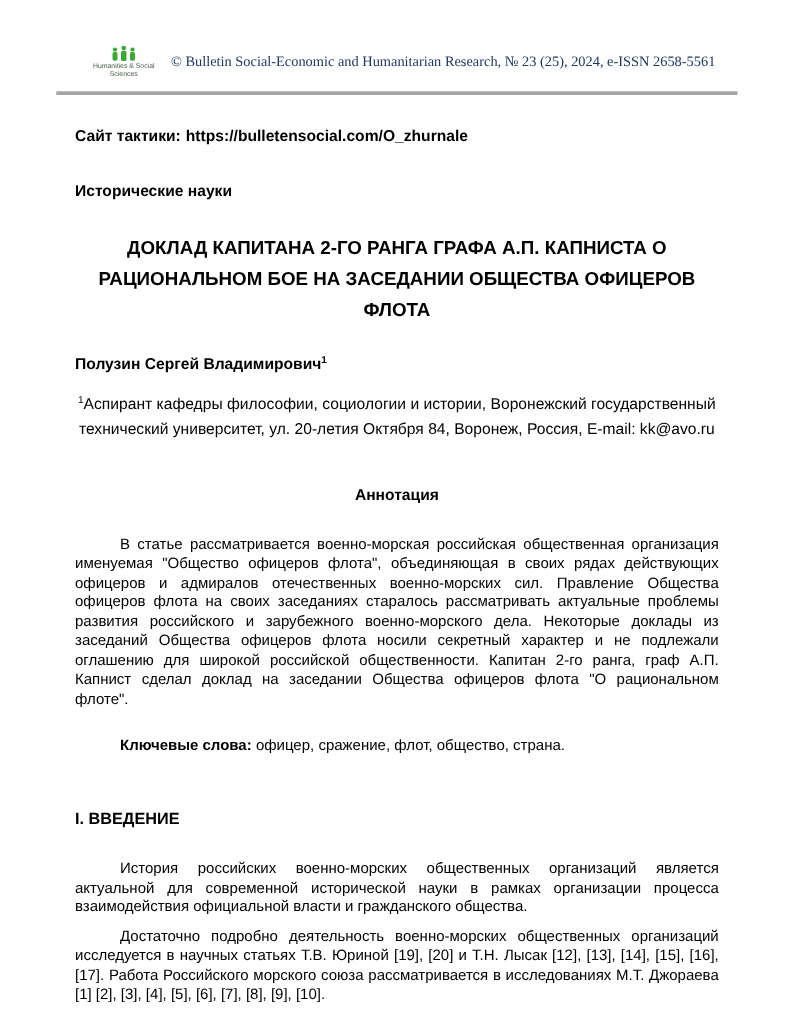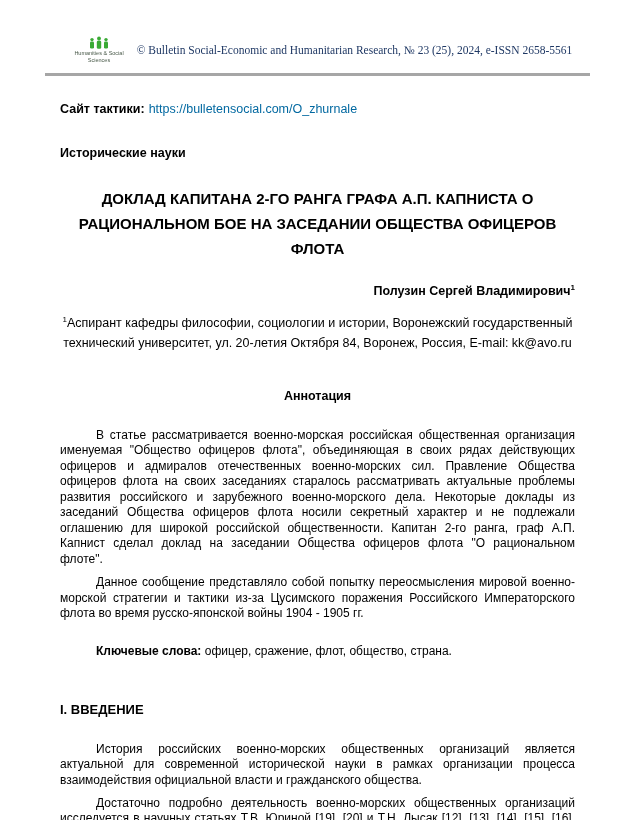--- a/index.html
+++ b/index.html
@@ -22,30 +22,30 @@
   .journal-line {
     flex: 1; text-align: center;
     font-family: "Liberation Serif", serif;
     font-size: 11.5px; color: #1F3864;
     padding-left: 4px;
   }
   .rule { height: 3px; background: #a6a6a6; margin: 9px -15px 0 -15px; }
 
   
   .site-line { margin-top: 26px; font-size: 12.5px; font-weight: bold; }
-  .site-url { color: #0369a1; font-weight: normal; text-decoration: none; margin-left: 4px; cursor: pointer; }
+  .site-url { color: #000000; font-weight: bold; text-decoration: none; margin-left: 4px; cursor: pointer; }
 
   .section-label { margin-top: 30px; text-align: left; font-weight: bold; font-size: 12.5px; }
 
   .title {
     margin: 26px auto 0 auto; max-width: 480px;
     text-align: center; font-weight: bold; font-size: 15px; line-height: 1.67;
   }
 
-  .author { margin-top: 22px; text-align: right; font-weight: bold; font-size: 12.5px; }
+  .author { margin-top: 22px; text-align: left; font-weight: bold; font-size: 12.5px; }
   .author sup, .affiliation sup { font-size: 8px; vertical-align: super; }
 
   .affiliation { margin-top: 16px; text-align: center; font-size: 12.5px; line-height: 1.55; }
 
   .abstract-heading { margin-top: 36px; text-align: center; font-weight: bold; font-size: 12.5px; }
 
   p.body {
     font-size: 12px; line-height: 1.29; text-align: justify;
     text-indent: 36px; margin-top: 8px;
   }
@@ -91,21 +91,20 @@
   <div class="author">
     <span>Полузин Сергей Владимирович</span><sup>1</sup>
   </div>
 
   <div class="affiliation">
     <sup>1</sup><span>Аспирант кафедры философии, социологии и истории, Воронежский государственный технический университет, ул. 20-летия Октября 84, Воронеж, Россия, E-mail: kk@avo.ru</span>
   </div>
 
   <div class="abstract-heading">Аннотация</div>
   <p class="body first">В статье рассматривается военно-морская российская общественная организация именуемая "Общество офицеров флота", объединяющая в своих рядах действующих офицеров и адмиралов отечественных военно-морских сил. Правление Общества офицеров флота на своих заседаниях старалось рассматривать актуальные проблемы развития российского и зарубежного военно-морского дела. Некоторые доклады из заседаний Общества офицеров флота носили секретный характер и не подлежали оглашению для широкой российской общественности. Капитан 2-го ранга, граф А.П. Капнист сделал доклад на заседании Общества офицеров флота "О рациональном флоте".</p>
-  <p class="body">Данное сообщение представляло собой попытку переосмысления мировой военно-морской стратегии и тактики из-за Цусимского поражения Российского Императорского флота во время русско-японской войны 1904 - 1905 гг.</p>
   <p class="keywords">
     <span class="bold">Ключевые слова:</span><span> офицер, сражение, флот, общество, страна.</span>
   </p>
 
   <div class="intro-heading">I. ВВЕДЕНИЕ</div>
   <p class="body first">История российских военно-морских общественных организаций является актуальной для современной исторической науки в рамках организации процесса взаимодействия официальной власти и гражданского общества.</p>
   <p class="body">Достаточно подробно деятельность военно-морских общественных организаций исследуется в научных статьях Т.В. Юриной [19], [20] и Т.Н. Лысак [12], [13], [14], [15], [16], [17]. Работа Российского морского союза рассматривается в исследованиях М.Т. Джораева [1] [2], [3], [4], [5], [6], [7], [8], [9], [10].</p>
 
 </div>
 

